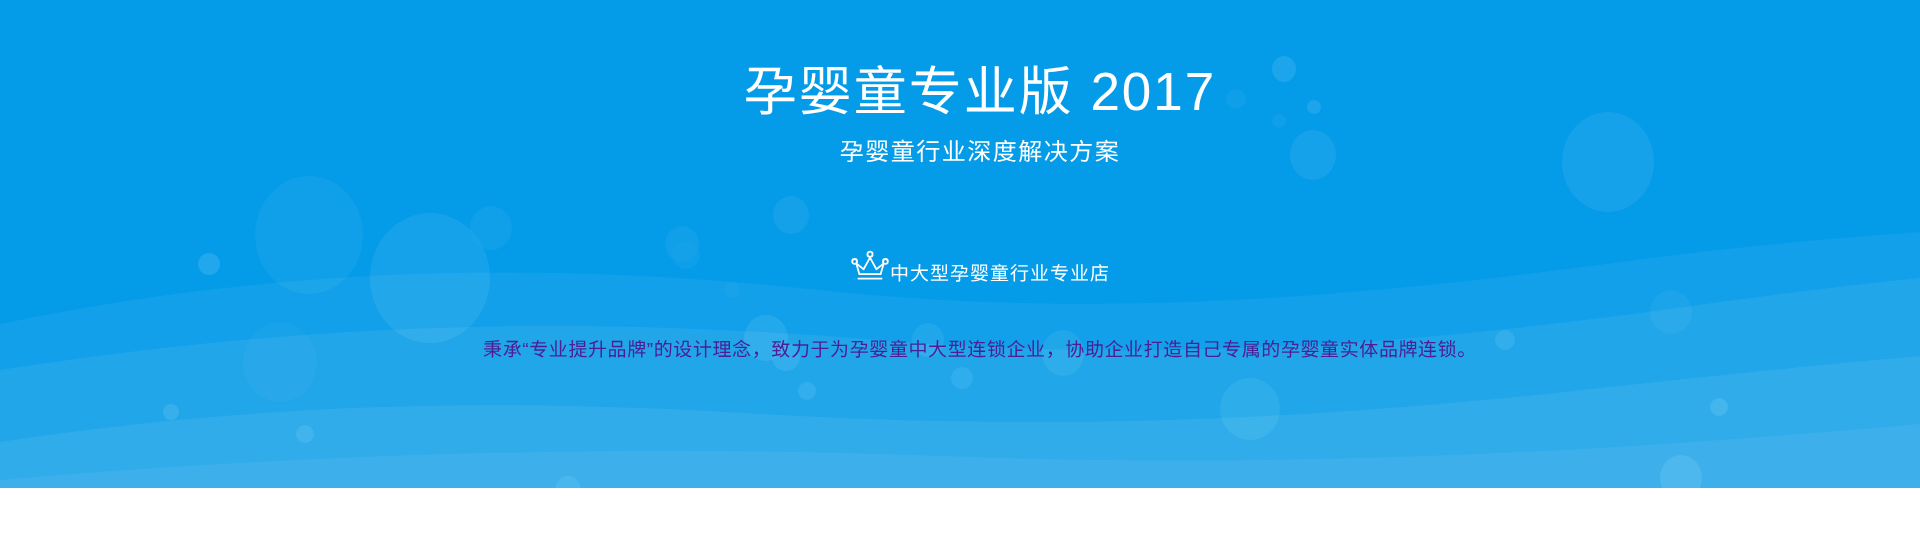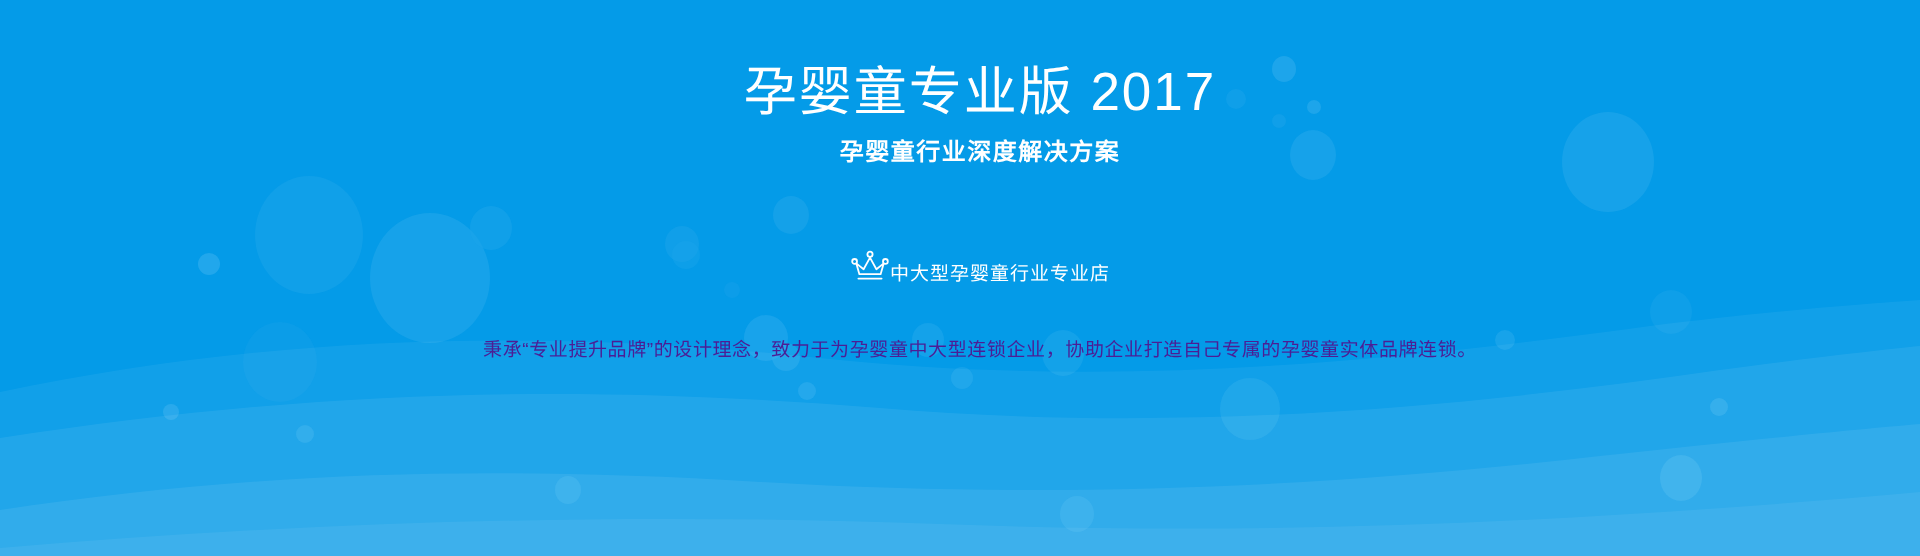--- a/index.html
+++ b/index.html
@@ -6,21 +6,21 @@
   html, body {
     margin: 0;
     padding: 0;
     background: #ffffff;
   }
   * { box-sizing: border-box; }
 
   .banner {
     position: relative;
     width: 1920px;
-    height: 556px;
+    height: 488px;
     overflow: hidden;
     background: #049BE8;
     font-family: "Liberation Sans", "DejaVu Sans", sans-serif;
     padding-left: 40px;
     -webkit-font-smoothing: antialiased;
   }
 
   
   .bg-layer {
     position: absolute;
@@ -71,21 +71,21 @@
     letter-spacing: 2px;
     color: #ffffff;
     white-space: nowrap;
   }
 
   .subtitle {
     margin: 0;
     padding-top: 16px;
     font-size: 24px;
     line-height: 1.25;
-    font-weight: 700;
+    font-weight: 400;
     letter-spacing: 1.5px;
     color: #ffffff;
     white-space: nowrap;
   }
 
   .features {
     margin-top: 82px;
     display: flex;
     align-items: flex-start;
     justify-content: center;

